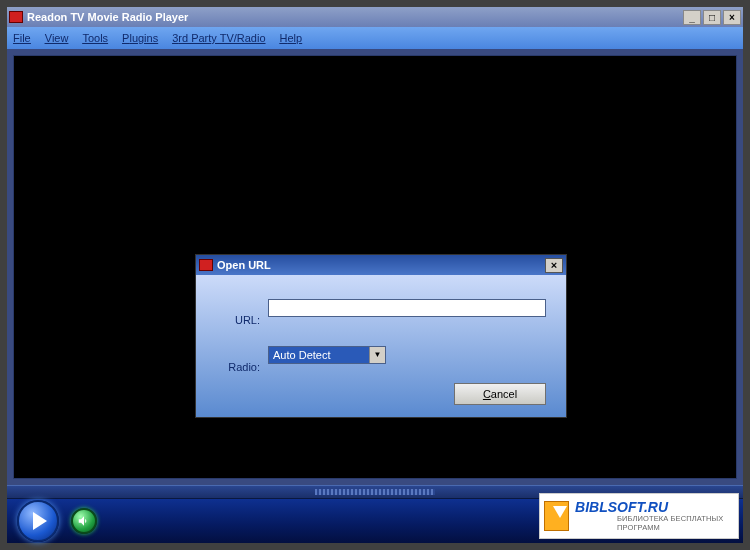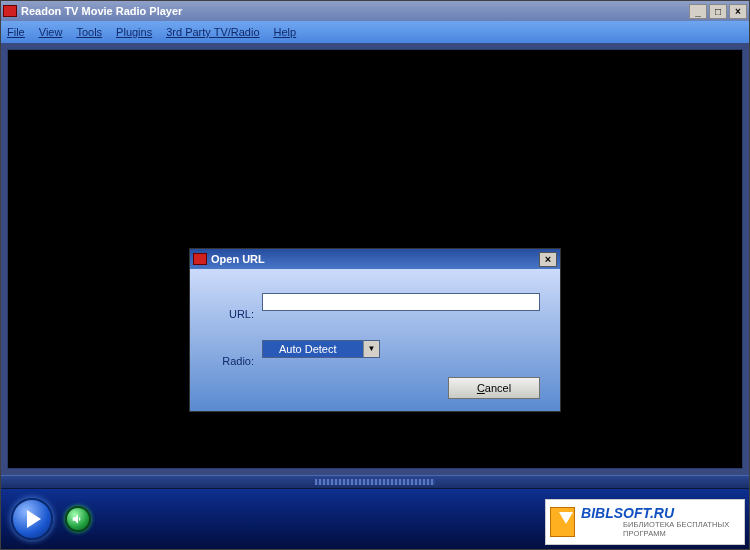--- a/index.html
+++ b/index.html
@@ -1,36 +1,36 @@
 <!DOCTYPE html>
 <html><head>
 <meta charset="utf-8">
 <style>
 * { margin: 0; padding: 0; box-sizing: border-box; font-family: Tahoma, Arial, sans-serif; }
 html, body { width: 750px; height: 550px; overflow: hidden; background: #fff; }
 
-.window { width: 750px; height: 550px; display: flex; flex-direction: column; border: 1px solid #404040; }
+.window { width: 750px; height: 550px; display: flex; flex-direction: column; border: 7px solid #404040; }
 
 .titlebar { height: 20px; background: linear-gradient(#8ea0c8, #6a7fb5); display: flex; align-items: center; padding: 0 2px; font-size: 11px; font-weight: bold; color: #fff; }
 .titlebar .app-icon { width: 14px; height: 12px; background: #d02020; border: 1px solid #600; margin-right: 4px; }
 .titlebar .title-text { flex: 1; }
 .titlebar .winbtns { display: flex; gap: 2px; }
 .titlebar .winbtn { width: 18px; height: 15px; background: #d4d0c8; border: 1px solid #888; display: flex; align-items: center; justify-content: center; font-size: 10px; color: #000; cursor: pointer; }
 
 .menubar { height: 22px; background: linear-gradient(#6fa6f0, #4a86e0); display: flex; align-items: center; padding: 0 6px; gap: 14px; font-size: 11px; color: #102a6b; }
 .menubar span { cursor: pointer; text-decoration: underline; }
 .menubar span u { text-decoration: underline; }
 
 .video-area { flex: 1; background: #394a80; padding: 6px; position: relative; }
 .video-inner { width: 100%; height: 100%; background: #000; border: 1px solid #2a3a6a; }
 
 .seekbar { height: 14px; background: linear-gradient(#2a4690, #1a2f6a); border-top: 1px solid #4a6ab0; border-bottom: 1px solid #0a1840; position: relative; display:flex; align-items:center; justify-content:center; }
 .seekbar .grip { width: 120px; height: 6px; background: repeating-linear-gradient(90deg,#5a78c0 0 2px,#2a4690 2px 4px); }
 
-.controls { height: 60px; background: linear-gradient(#0e3090, #051a60 60%, #030f40); display: flex; align-items: center; padding: 0 10px; gap: 12px; position: relative; }
+.controls { height: 44px; background: linear-gradient(#0e3090, #051a60 60%, #030f40); display: flex; align-items: center; padding: 0 10px; gap: 12px; position: relative; }
 .play-btn { width: 42px; height: 42px; border-radius: 50%; background: radial-gradient(circle at 35% 30%, #8fb8ff, #1a58d0 60%, #082878); border: 2px solid #0a2a70; display: flex; align-items: center; justify-content: center; cursor: pointer; box-shadow: 0 0 6px #4a86e0; }
 .play-btn .tri { width: 0; height: 0; border-left: 14px solid #fff; border-top: 9px solid transparent; border-bottom: 9px solid transparent; margin-left: 3px; }
 .vol-btn { width: 26px; height: 26px; border-radius: 50%; background: radial-gradient(circle at 35% 30%, #a0ffb0, #20a040 60%, #0a5a20); border: 2px solid #0a4a1a; display: flex; align-items: center; justify-content: center; cursor: pointer; box-shadow: 0 0 4px #30c050; }
 .vol-btn svg { width: 14px; height: 14px; }
 
 .watermark { position: absolute; right: 4px; bottom: 4px; width: 200px; height: 46px; background: #fff; border: 1px solid #ccc; display: flex; align-items: center; padding: 4px; }
 .watermark .wicon { width: 30px; height: 30px; background: #ffb020; border: 1px solid #c07000; margin-right: 6px; position: relative; }
 .watermark .wicon::after { content: ""; position: absolute; left: 8px; top: 4px; width: 0; height: 0; border-left: 7px solid transparent; border-right: 7px solid transparent; border-top: 12px solid #fff; }
 .watermark .wtext { line-height: 1.1; }
 .watermark .wbrand { font-size: 14px; font-weight: 900; color: #1050c0; font-style: italic; }
@@ -41,21 +41,21 @@
 .dialog .dlg-titlebar { height: 20px; background: linear-gradient(#264ea0, #4a76c8); display: flex; align-items: center; padding: 0 3px; font-size: 11px; font-weight: bold; color: #fff; }
 .dialog .dlg-icon { width: 14px; height: 12px; background: #d02020; border: 1px solid #600; margin-right: 4px; }
 .dialog .dlg-title { flex: 1; }
 .dialog .dlg-close { width: 18px; height: 15px; background: #d4d0c8; border: 1px solid #555; display: flex; align-items: center; justify-content: center; font-size: 11px; font-weight: bold; color: #000; cursor: pointer; }
 .dialog .dlg-body { padding: 14px 20px 12px; }
 .dialog .prompt { text-align: center; font-size: 11px; font-weight: bold; color: #0a1a4a; margin-bottom: 16px; }
 .dialog .row { display: flex; align-items: center; margin-bottom: 10px; }
 .dialog .row label { width: 44px; font-size: 11px; color: #102a6b; text-align: right; margin-right: 8px; margin-top: 25px; }
 .dialog .row input[type=text] { flex: 1; height: 18px; border: 1px solid #4a608a; background: #fff; font-size: 11px; padding: 0 3px; }
 .dialog .row .select { width: 118px; height: 18px; border: 1px solid #4a608a; background: #fff; font-size: 11px; display: flex; align-items: center; justify-content: space-between; cursor: pointer; }
-.dialog .row .select .sel-text { padding: 0 16px; background: #2a5ab8; color: #fff; flex: 1; height: 100%; display: flex; align-items: center; }
+.dialog .row .select .sel-text { padding: 0 4px; background: #2a5ab8; color: #fff; flex: 1; height: 100%; display: flex; align-items: center; }
 .dialog .row .select .sel-arrow { width: 16px; height: 100%; background: #d4d0c8; border-left: 1px solid #888; display: flex; align-items: center; justify-content: center; font-size: 8px; }
 .dialog .btns { display: flex; justify-content: flex-end; gap: 10px; margin-top: 4px; }
 .dialog .btns button { width: 92px; height: 22px; background: linear-gradient(#f0f0f0, #cacac4); border: 1px solid #707070; font-size: 11px; cursor: pointer; }
 .dialog .btns button u { text-decoration: underline; }
 </style>
 </head>
 <body>
 
 <div class="window">
 

